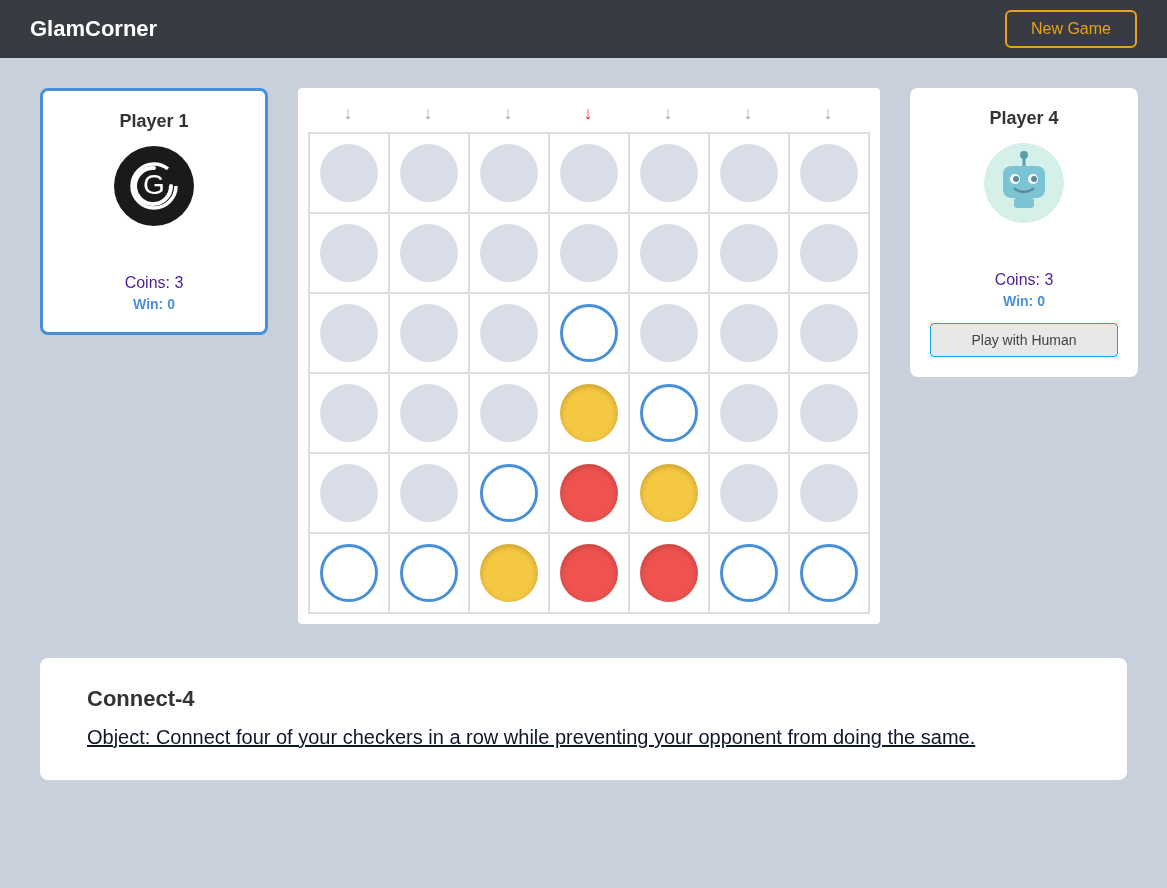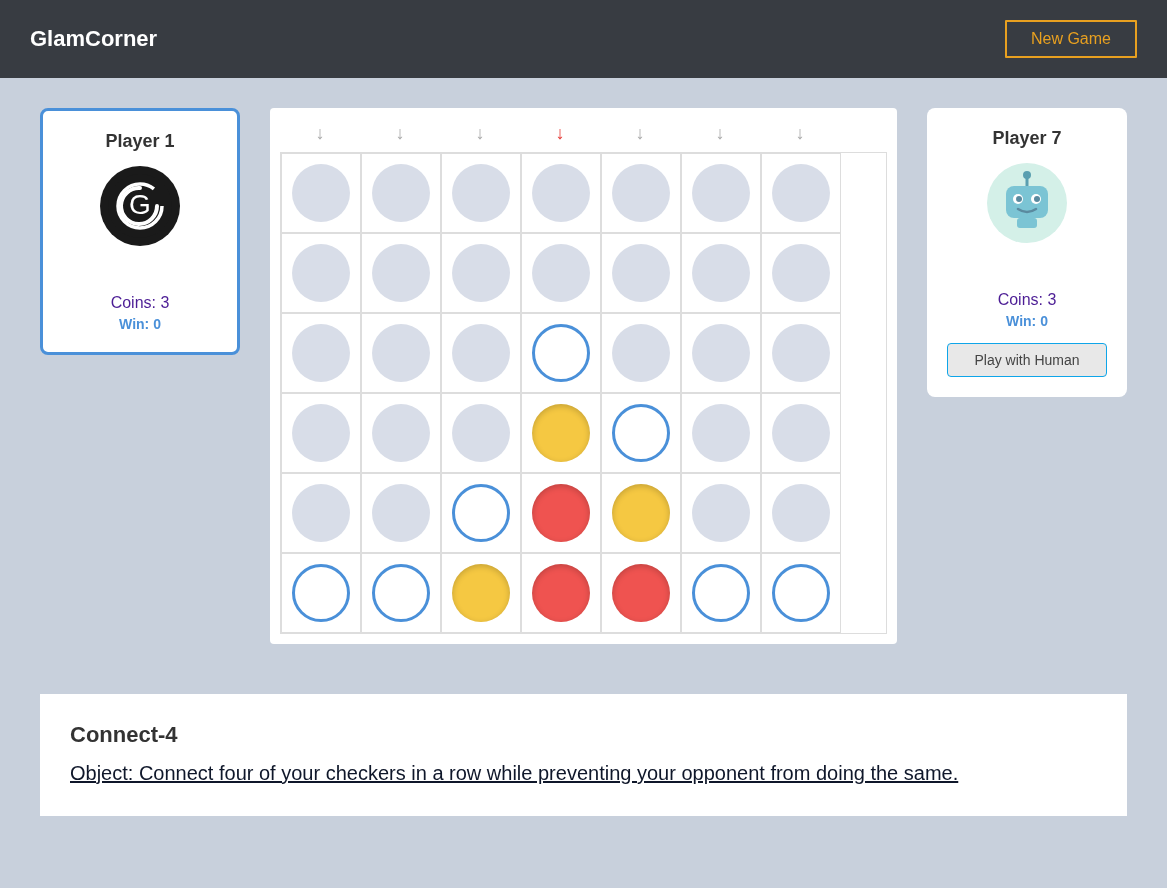--- a/index.html
+++ b/index.html
@@ -6,56 +6,56 @@
     body {
       font-family: -apple-system, BlinkMacSystemFont, 'Segoe UI', sans-serif;
       background: #c8d0dc;
       min-height: 888px;
       width: 1167px;
     }
 
     
     .header {
       background: #383c42;
-      height: 78px;
+      height: 58px;
       display: flex;
       align-items: center;
       justify-content: space-between;
       padding: 0 30px;
     }
     .header-title {
       color: white;
       font-size: 22px;
       font-weight: 600;
     }
     .new-game-btn {
       background: transparent;
       border: 2px solid #e8a020;
       color: #e8a020;
       padding: 8px 24px;
       font-size: 16px;
       font-weight: 500;
       cursor: pointer;
-      border-radius: 1px;
+      border-radius: 6px;
     }
 
     
     .main {
       padding: 30px 40px;
       display: flex;
       gap: 30px;
       align-items: flex-start;
     }
 
     
     .player-card {
       background: white;
       border-radius: 8px;
       padding: 20px;
-      width: 200px;
+      width: 228px;
       text-align: center;
       flex-shrink: 0;
     }
     .player-card.active {
       border: 3px solid #4a90d9;
     }
     .player-name {
       font-size: 18px;
       font-weight: 600;
       color: #333;
@@ -189,23 +189,23 @@
       box-shadow: inset 0 2px 6px rgba(0,0,0,0.2);
     }
     .disc-p1-outline {
       background: white;
       border: 3px solid #4a90d9;
     }
 
     
     .info-box {
       background: white;
-      border-radius: 0;
-      padding: 28px 30px;
-      margin: 20px 40px;
+      border-radius: 8px;
+      padding: 28px 47px;
+      margin: 4px 40px;
     }
     .info-title {
       font-size: 22px;
       color: #333;
       font-weight: 600;
       margin-bottom: 10px;
     }
     .info-text {
       font-size: 20px;
       color: #0f172a;
@@ -392,21 +392,21 @@
             <div class="disc disc-p1-outline"></div>
           </div>
           <div class="cell">
             <div class="disc disc-p1-outline"></div>
           </div>
         </div>
     </div>
   </div>
 
   <div class="player-card">
-    <div class="player-name">Player 7</div>
+    <div class="player-name">Player 4</div>
     <div class="player-avatar avatar-p2">
 
       <svg class="robot-face" viewBox="0 0 70 70">
 
         <line x1="35" y1="8" x2="35" y2="18" stroke="#5a9fb0" stroke-width="3"></line>
         <circle cx="35" cy="7" r="4" fill="#5a9fb0"></circle>
 
         <rect x="14" y="18" width="42" height="32" rx="8" fill="#7bc4d4"></rect>
 
         <circle cx="26" cy="31" r="5" fill="white"></circle>

